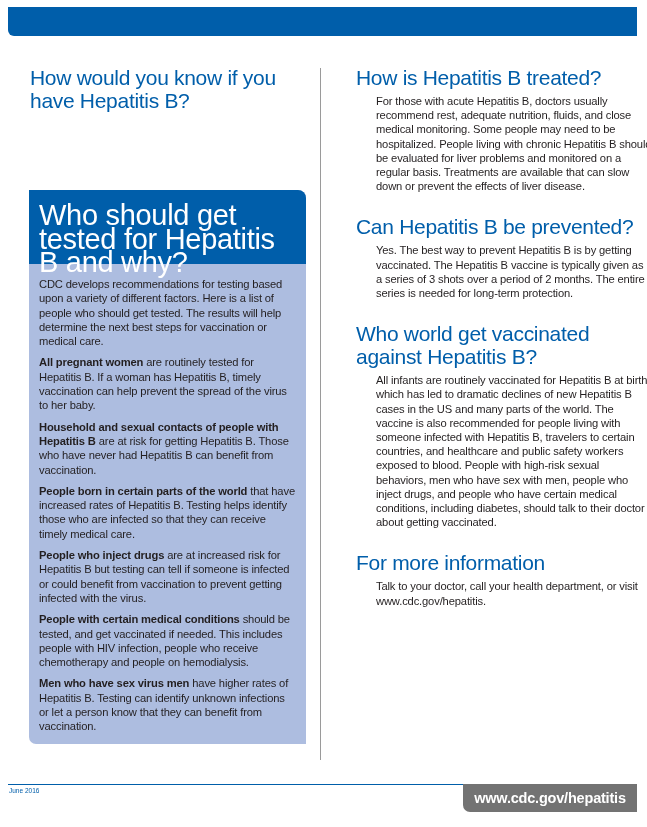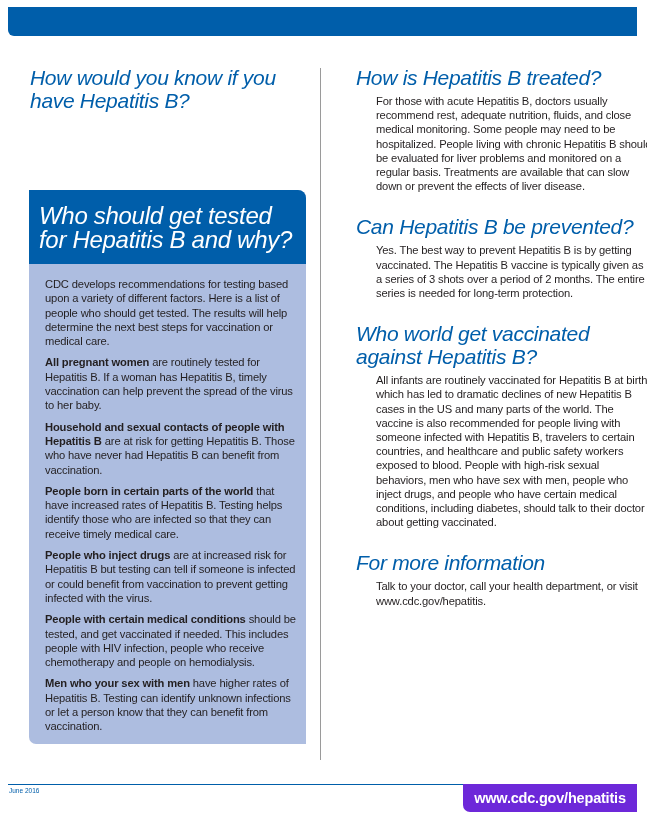--- a/index.html
+++ b/index.html
@@ -3,36 +3,36 @@
 <meta charset="utf-8">
 <style>
   html, body { margin: 0; padding: 0; background: #ffffff; }
   body { width: 647px; height: 827px; position: relative; overflow: hidden;
          font-family: "Liberation Sans", sans-serif; color: #231f20; }
   .top-bar { position: absolute; left: 8px; top: 7px; width: 629px; height: 29px;
              background: #005eaa; border-bottom-left-radius: 6px; }
   .col-left { position: absolute; left: 30px; top: 66px; width: 282px; }
   .col-right { position: absolute; left: 356px; top: 66px; width: 296px; }
   .divider { position: absolute; left: 320px; top: 68px; width: 1px; height: 692px; background: #9a9a9a; }
-  h2 { color: #005eaa; font-weight: normal; margin: 0; font-size: 21px; line-height: 23px; letter-spacing: -0.3px; font-style: italic; }
+  h2 { color: #005eaa; font-weight: normal; margin: 0; font-size: 21px; line-height: 23px; letter-spacing: -0.3px; }
   p { margin: 0; font-size: 11.2px; line-height: 14.2px; letter-spacing: -0.15px; }
   .left-intro { margin-top: 5px; }
   .box { position: absolute; left: 29px; top: 190px; width: 277px; height: 554px;
          border-top-right-radius: 8px; border-bottom-left-radius: 7px; overflow: hidden; background: #adbde0; }
   .box-head { background: #005eaa; height: 74px; padding: 14px 10px 0 10px; box-sizing: border-box; }
-  .box-head h2 { color: #ffffff; font-size: 24px; line-height: 23.5px; }
-  .box-body { padding: 13px 10px 0 16px; }
+  .box-head h2 { color: #ffffff; font-size: 29px; line-height: 23.5px; }
+  .box-body { padding: 13px 10px 0 10px; }
   .box-body p { margin-bottom: 7px; line-height: 14.3px; }
   .box-body b { font-weight: bold; }
   .right-sec { margin-bottom: 15px; }
   .right-sec p { margin-top: 5px; margin-left: 20px; }
   .footer-line { position: absolute; left: 8px; top: 784px; width: 629px; height: 1px; background: #005eaa; }
   .footer-date { position: absolute; left: 9px; top: 787px; font-size: 6.5px; color: #005eaa; }
   .footer-badge { position: absolute; left: 463px; top: 784px; width: 174px; height: 28px;
-                  background: #6d28d9; border-bottom-left-radius: 7px; color: #fff;
+                  background: #737373; border-bottom-left-radius: 7px; color: #fff;
                   font-weight: bold; font-size: 14.5px; line-height: 28px; text-align: center; letter-spacing: -0.2px; }
 </style>
 </head>
 <body>
 
 <div class="top-bar"></div>
 
 <div class="col-left">
   <h2>How would you know if you have Hepatitis B?</h2>
 </div>
@@ -41,21 +41,21 @@
   <div class="box-head">
     <h2>Who should get tested for Hepatitis B and why?</h2>
   </div>
   <div class="box-body">
     <p>CDC develops recommendations for testing based upon a variety of different factors. Here is a list of people who should get tested. The results will help determine the next best steps for vaccination or medical care.</p>
     <p><b>All pregnant women</b><span> are routinely tested for Hepatitis B. If a woman has Hepatitis B, timely vaccination can help prevent the spread of the virus to her baby.</span></p>
     <p><b>Household and sexual contacts of people with Hepatitis B</b><span> are at risk for getting Hepatitis B. Those who have never had Hepatitis B can benefit from vaccination.</span></p>
     <p><b>People born in certain parts of the world</b><span> that have increased rates of Hepatitis B. Testing helps identify those who are infected so that they can receive timely medical care.</span></p>
     <p><b>People who inject drugs</b><span> are at increased risk for Hepatitis B but testing can tell if someone is infected or could benefit from vaccination to prevent getting infected with the virus.</span></p>
     <p><b>People with certain medical conditions</b><span> should be tested, and get vaccinated if needed. This includes people with HIV infection, people who receive chemotherapy and people on hemodialysis.</span></p>
-    <p><b>Men who your sex with men</b><span> have higher rates of Hepatitis B. Testing can identify unknown infections or let a person know that they can benefit from vaccination.</span></p>
+    <p><b>Men who have sex virus men</b><span> have higher rates of Hepatitis B. Testing can identify unknown infections or let a person know that they can benefit from vaccination.</span></p>
   </div>
 </div>
 
 <div class="divider"></div>
 
 <div class="col-right">
   <div class="right-sec">
     <h2>How is Hepatitis B treated?</h2>
     <p>For those with acute Hepatitis B, doctors usually recommend rest, adequate nutrition, fluids, and close medical monitoring.  Some people may need to be hospitalized.  People living with chronic Hepatitis B should be evaluated for liver problems and monitored on a regular basis.  Treatments are available that can slow down or prevent the effects of liver disease.</p>
   </div>

